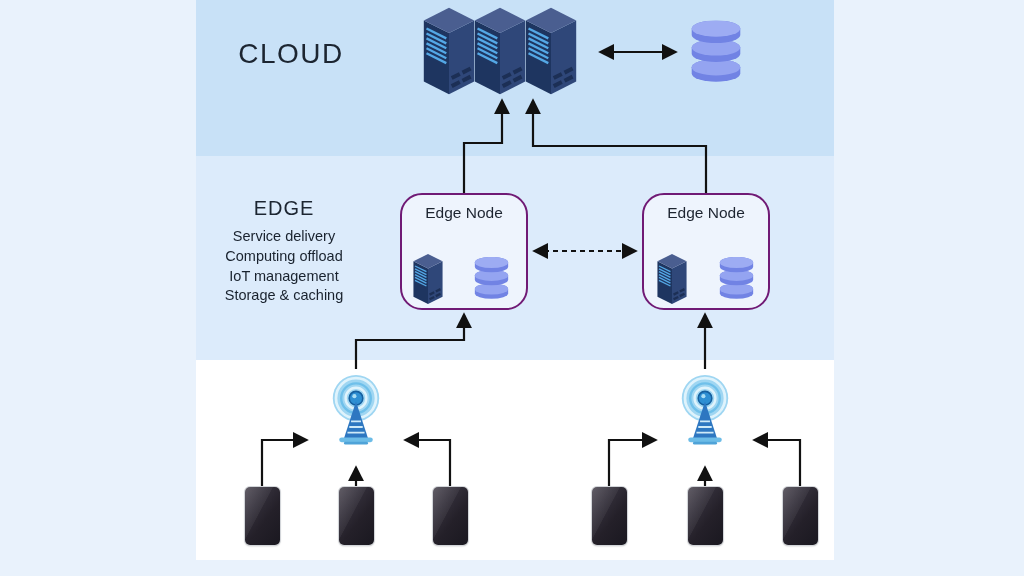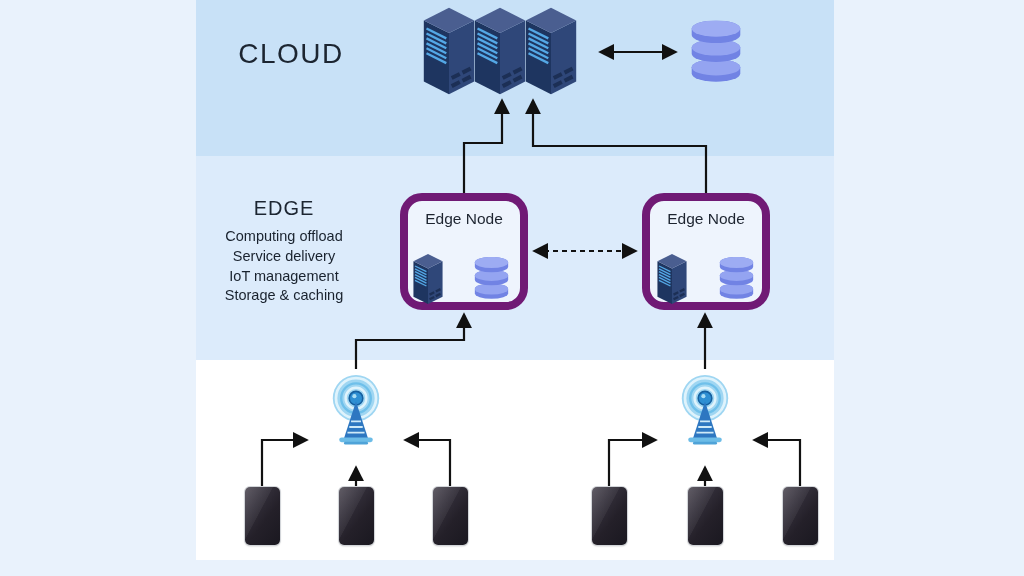--- a/index.html
+++ b/index.html
@@ -19,21 +19,21 @@
     position:absolute;left:206px;top:38px;width:170px;
     text-align:center;font-size:28px;letter-spacing:1.5px;color:#1c2531;
   }
   .edge-textblock{
     position:absolute;left:196px;top:197px;width:176px;text-align:center;
   }
   .edge-title{font-size:20px;letter-spacing:1px;margin:0 0 7px 0;}
   .edge-feature{display:block;font-size:14.5px;line-height:19.8px;color:#19222e;}
   .edge-node{
     position:absolute;top:193px;width:128px;height:117px;box-sizing:border-box;
-    background:#eef4fd;border:8px solid #701a75;border-radius:22px;
+    background:#eef4fd;border:2px solid #701a75;border-radius:22px;
   }
   .edge-node-1{left:400px;}
   .edge-node-2{left:642px;}
   .edge-node-label{
     display:block;text-align:center;margin-top:9px;font-size:15.5px;color:#1d2430;
   }
   .icon{position:absolute;}
   .svg-icon{display:block;}
   .phone{
     position:absolute;width:35px;height:58px;border-radius:5px;top:487px;
@@ -147,22 +147,22 @@
       </svg>
   </span>
   <span class="icon" style="left:689px;top:19px;">
     <svg class="svg-icon" width="54" height="66" viewBox="0 0 60 70">
         <use href="#ic-db"></use>
       </svg>
   </span>
 
   <div class="edge-textblock">
     <div class="edge-title">EDGE</div>
+    <span class="edge-feature">Service delivery</span>
     <span class="edge-feature">Computing offload</span>
-    <span class="edge-feature">Service delivery</span>
     <span class="edge-feature">IoT management</span>
     <span class="edge-feature">Storage &amp; caching</span>
   </div>
 
   <div class="edge-node edge-node-1">
     <span class="edge-node-label">Edge Node</span>
   </div>
   <span class="icon" style="left:412px;top:253px;">
     <svg class="svg-icon" width="32" height="52">
         <use href="#ic-server"></use>

